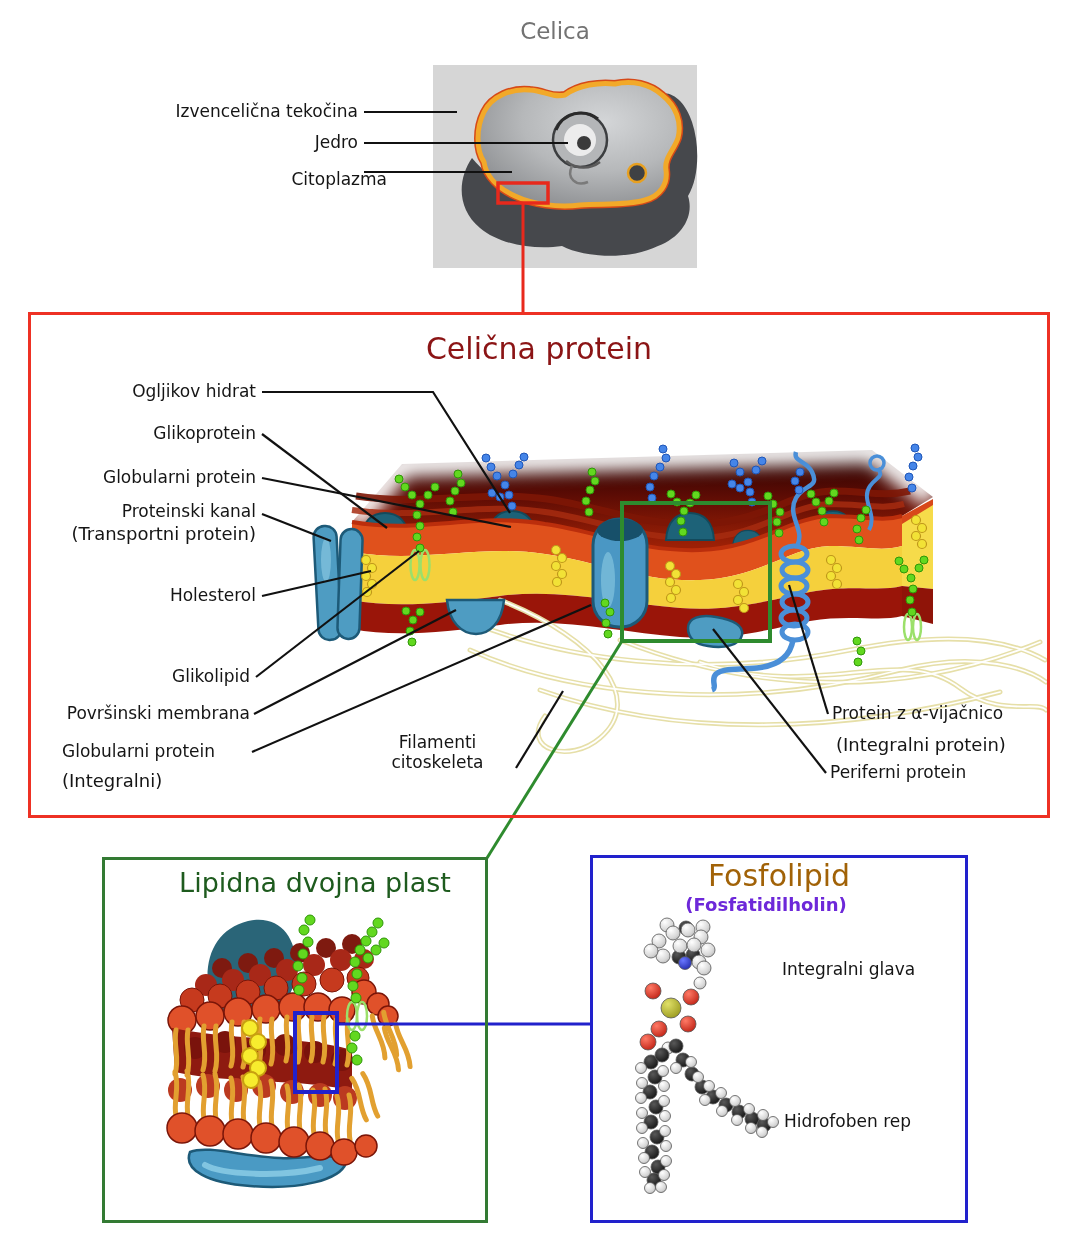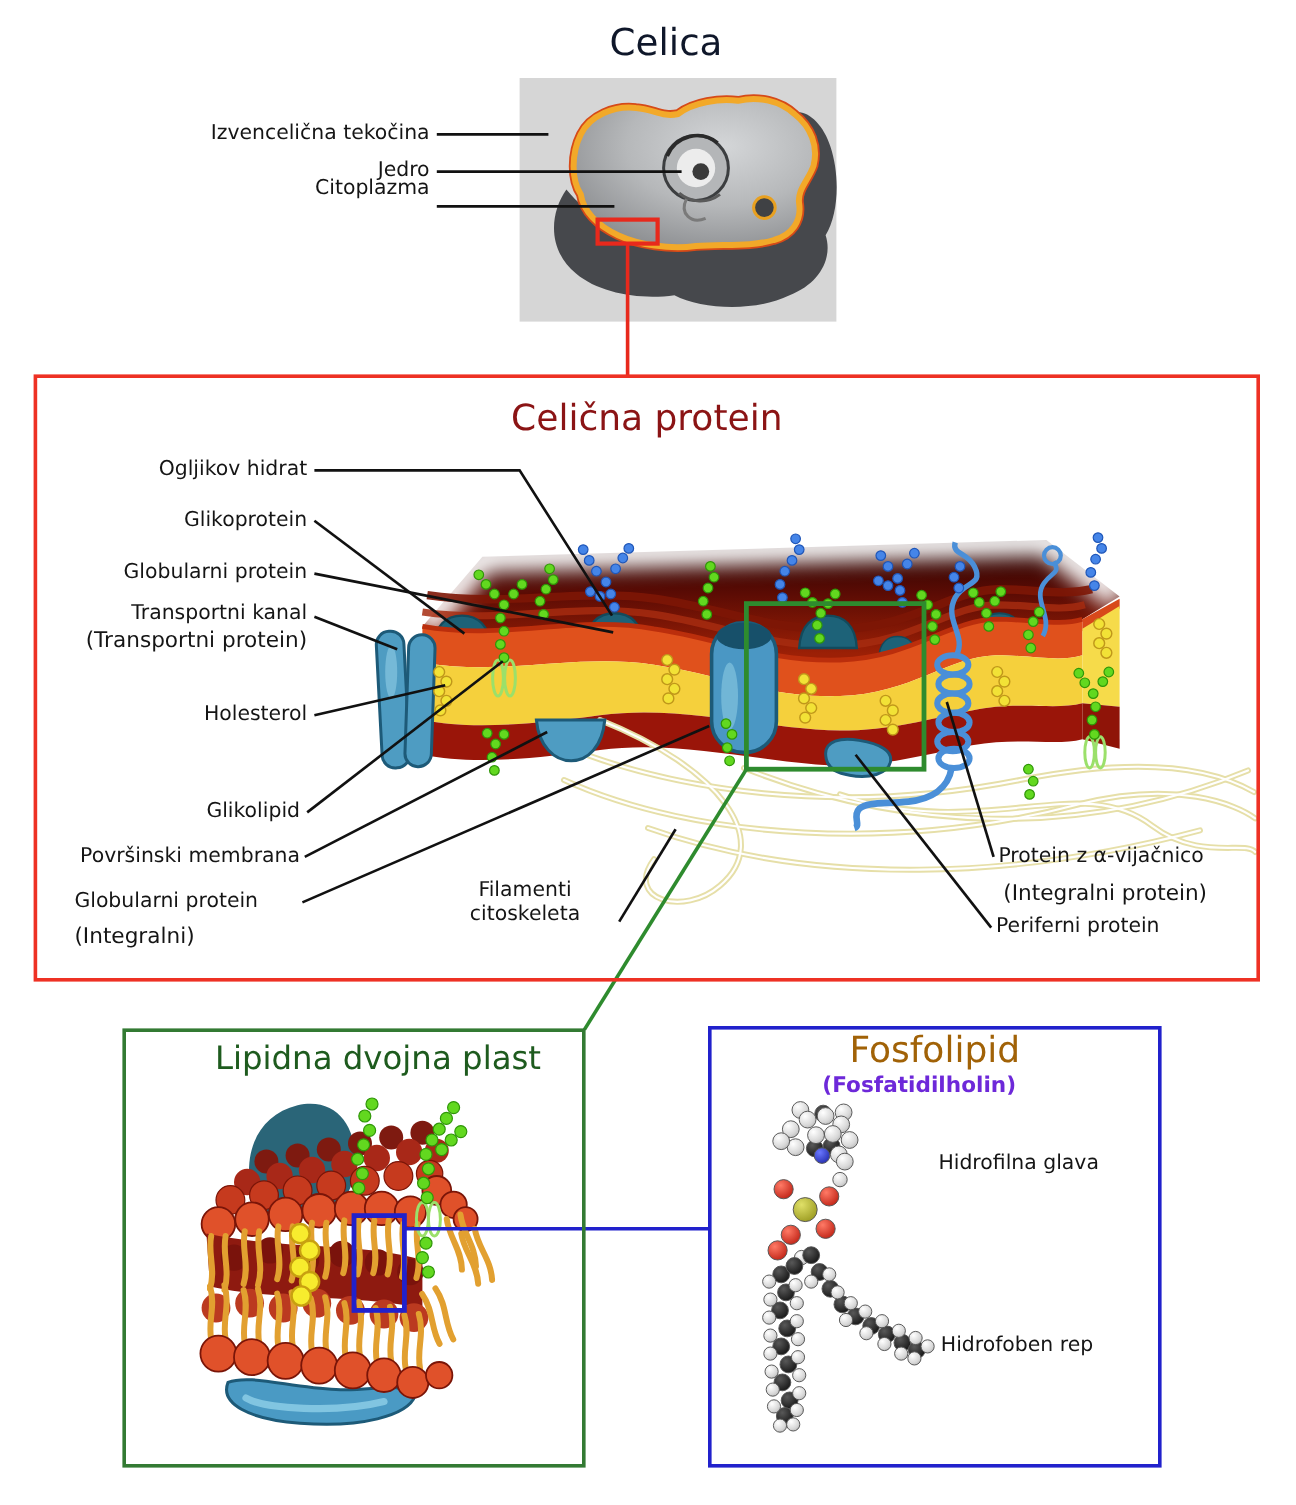--- a/index.html
+++ b/index.html
@@ -9,21 +9,21 @@
   }
   #art{position:absolute;left:0;top:0;z-index:1;}
   .box{position:absolute;z-index:2;box-sizing:border-box;background:transparent;}
   #box-red{left:28px;top:312px;width:1022px;height:506px;border:3px solid #ee3124;}
   #box-green{left:102px;top:857px;width:386px;height:366px;border:3px solid #337a33;}
   #box-blue{left:590px;top:855px;width:378px;height:368px;border:3px solid #2121cc;}
   .lbl{position:absolute;z-index:3;font-size:17px;line-height:1.18;color:#151515;white-space:nowrap;}
   .rt{text-align:right;}
   .sub{font-size:18px;}
   .ttl{position:absolute;z-index:3;text-align:center;}
-  #t-celica{left:430px;top:18px;width:250px;font-size:31px;color:#0f172a;}
+  #t-celica{left:430px;top:18px;width:250px;font-size:23px;color:#737373;}
   #t-membrana{left:28px;top:331px;width:1022px;font-size:30px;color:#8b1415;}
   #t-lipidna{left:102px;top:867px;width:426px;font-size:27px;color:#1e5b1e;}
   #t-fosfo{left:590px;top:858px;width:378px;font-size:30px;color:#a16207;}
   #t-fosfo-sub{left:590px;top:894px;width:352px;font-size:18px;font-weight:bold;color:#6d28d9;}
   #l-filamenti{left:375px;top:732px;width:125px;text-align:center;white-space:normal;}
 </style>
 </head>
 <body>
 
 <svg id="art" width="1080" height="1254" viewBox="0 0 1080 1254">
@@ -546,31 +546,31 @@
 <div id="box-blue" class="box"></div>
 
 <div class="ttl" id="t-celica">Celica</div>
 <div class="ttl" id="t-membrana">Celična protein</div>
 <div class="ttl" id="t-lipidna">Lipidna dvojna plast</div>
 <div class="ttl" id="t-fosfo">Fosfolipid</div>
 <div class="ttl" id="t-fosfo-sub">(Fosfatidilholin)</div>
 
 <div class="lbl rt" style="left:0;top:101px;width:358px;">Izvencelična tekočina</div>
 <div class="lbl rt" style="left:0;top:132px;width:358px;">Jedro</div>
-<div class="lbl rt" style="left:0;top:147px;width:358px;">Citoplazma</div>
+<div class="lbl rt" style="left:0;top:169px;width:358px;padding-left:29px;">Citoplazma</div>
 
 <div class="lbl rt" style="left:0;top:381px;width:256px;">Ogljikov hidrat</div>
 <div class="lbl rt" style="left:0;top:423px;width:256px;">Glikoprotein</div>
 <div class="lbl rt" style="left:0;top:467px;width:256px;">Globularni protein</div>
-<div class="lbl rt" style="left:0;top:501px;width:256px;">Transportni kanal</div>
+<div class="lbl rt" style="left:0;top:501px;width:256px;">Proteinski kanal</div>
 <div class="lbl rt sub" style="left:0;top:523px;width:256px;">(Transportni protein)</div>
 <div class="lbl rt" style="left:0;top:585px;width:256px;">Holesterol</div>
 <div class="lbl rt" style="left:0;top:666px;width:250px;">Glikolipid</div>
 <div class="lbl rt" style="left:0;top:703px;width:250px;">Površinski membrana</div>
 <div class="lbl" style="left:62px;top:741px;">Globularni protein</div>
 <div class="lbl sub" style="left:62px;top:770px;">(Integralni)</div>
 <div class="lbl" id="l-filamenti">Filamenti citoskeleta</div>
 <div class="lbl" style="left:832px;top:703px;">Protein z α-vijačnico</div>
 <div class="lbl sub" style="left:836px;top:734px;">(Integralni protein)</div>
 <div class="lbl" style="left:830px;top:762px;">Periferni protein</div>
 
-<div class="lbl" style="left:782px;top:959px;">Hidrofilna glava</div>
+<div class="lbl" style="left:782px;top:959px;">Integralni glava</div>
 <div class="lbl" style="left:784px;top:1111px;">Hidrofoben rep</div>
 
 </body></html>

